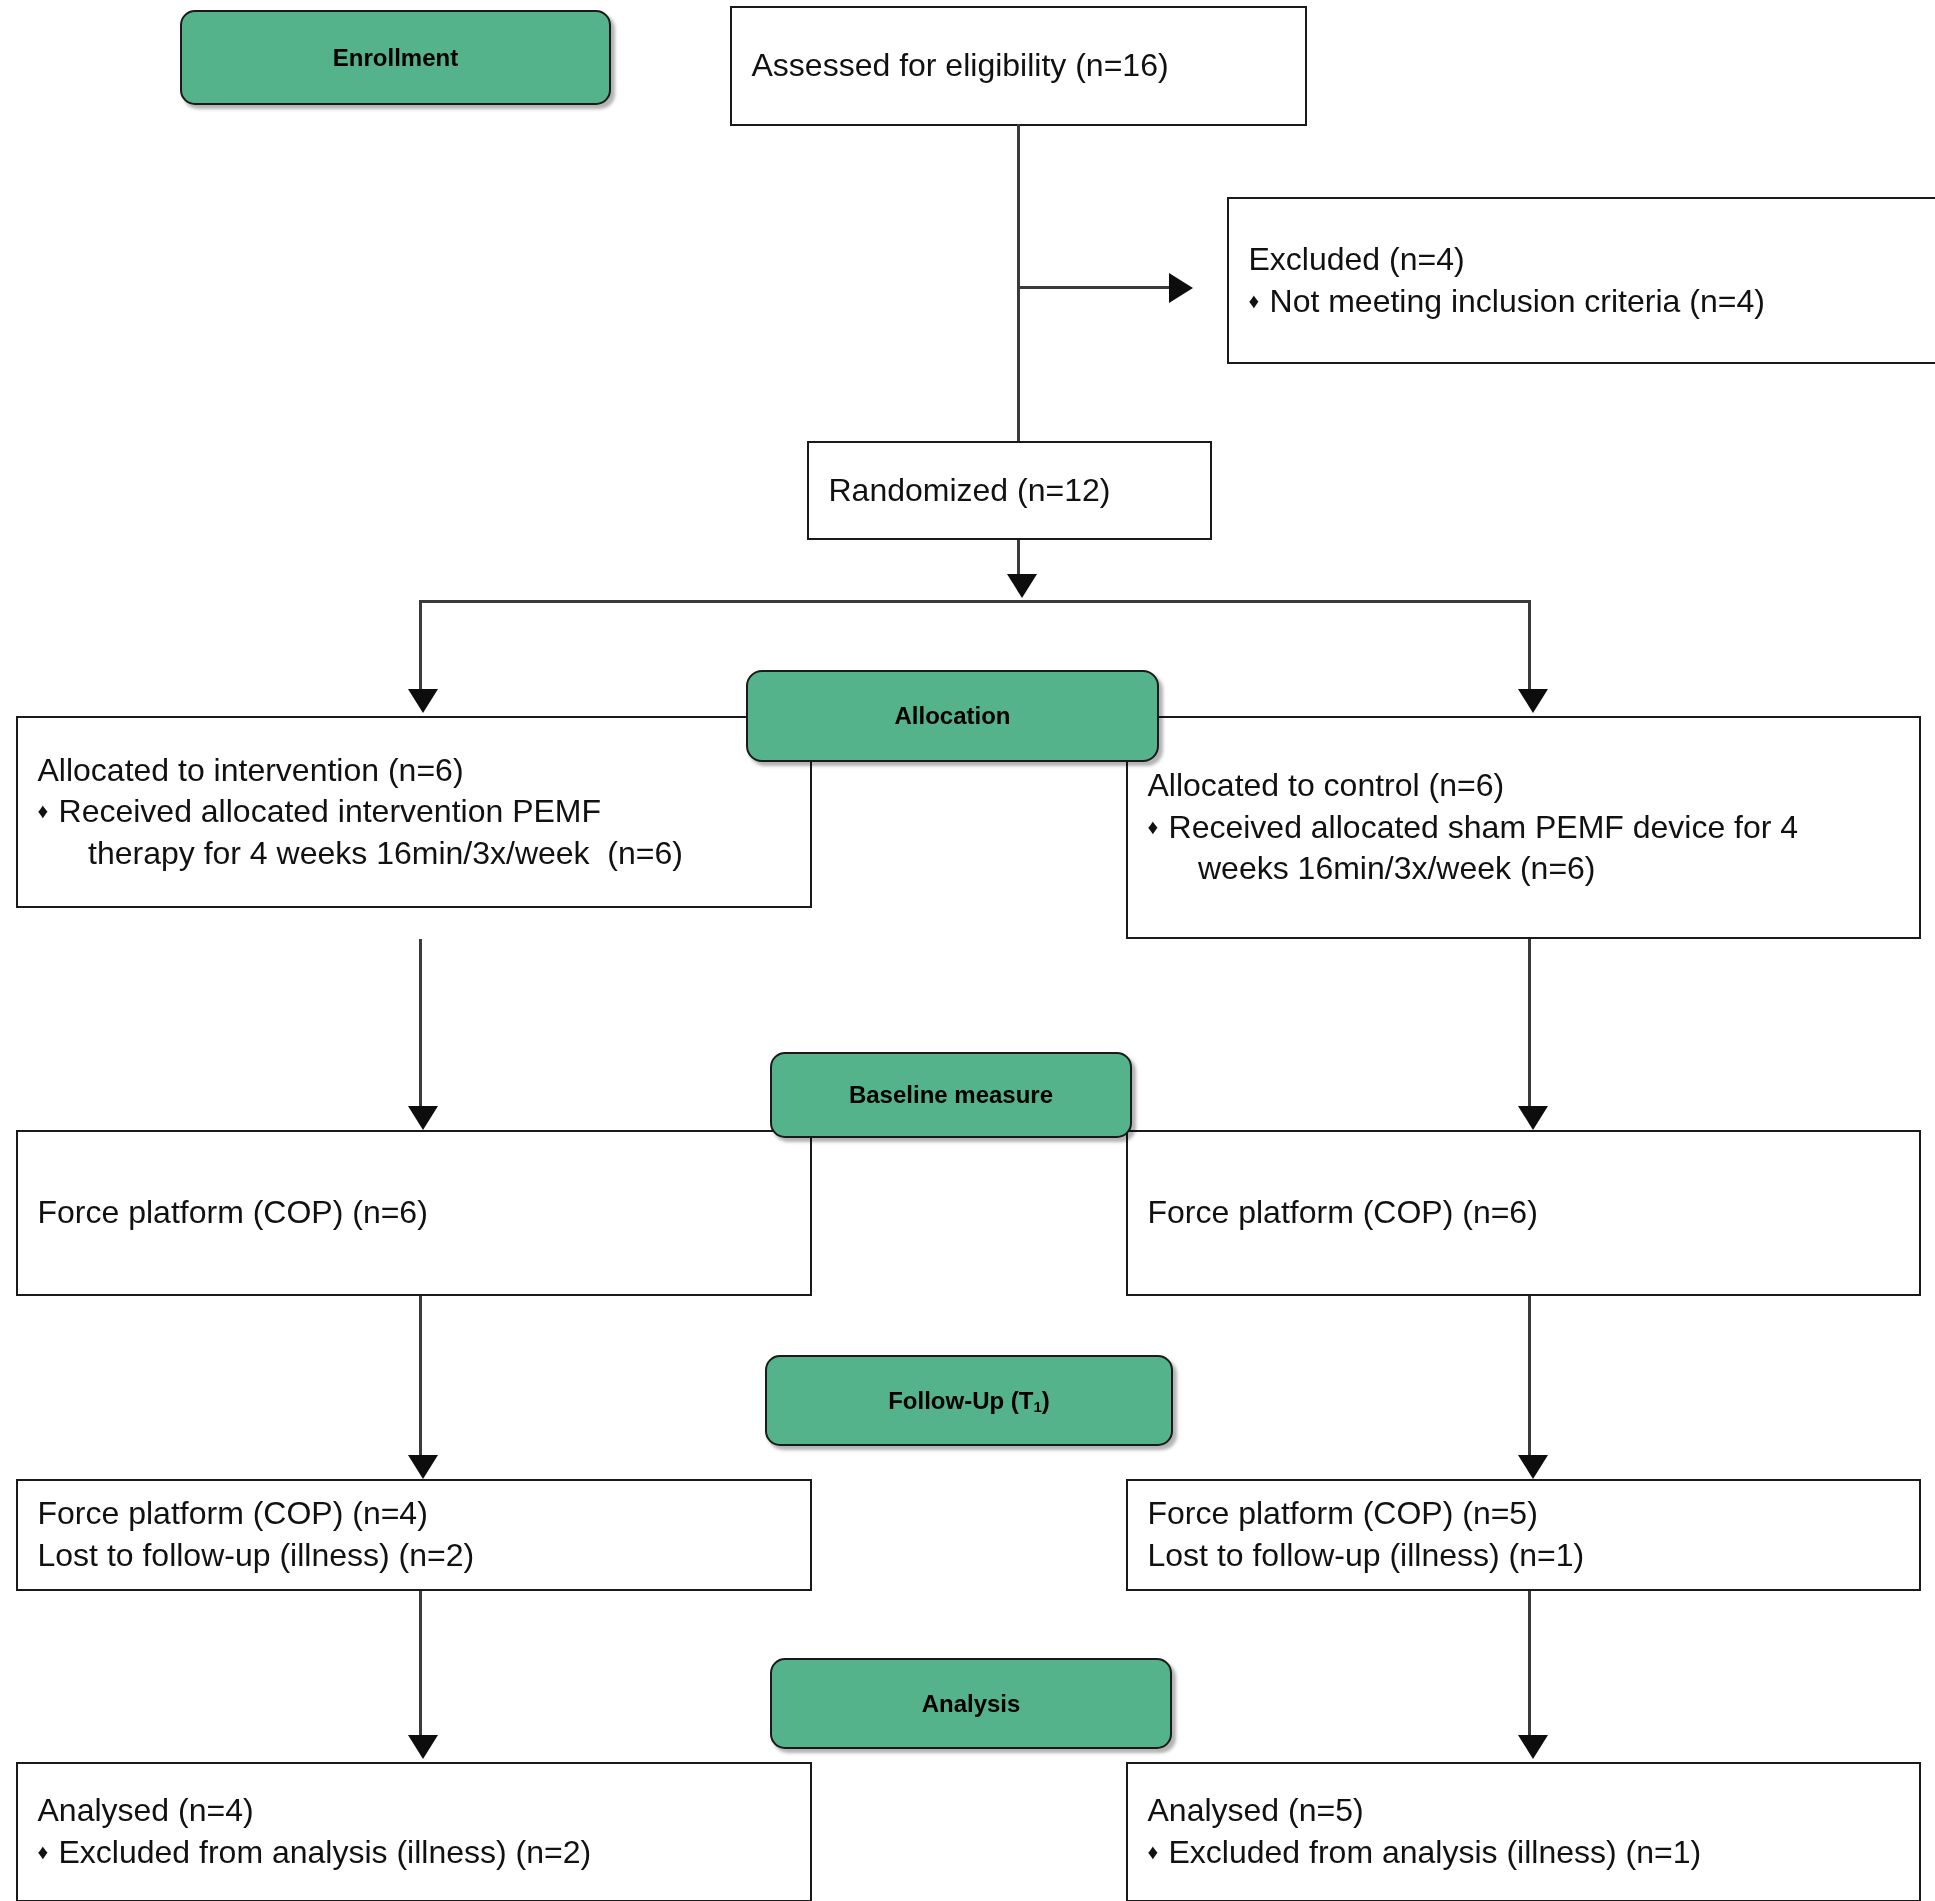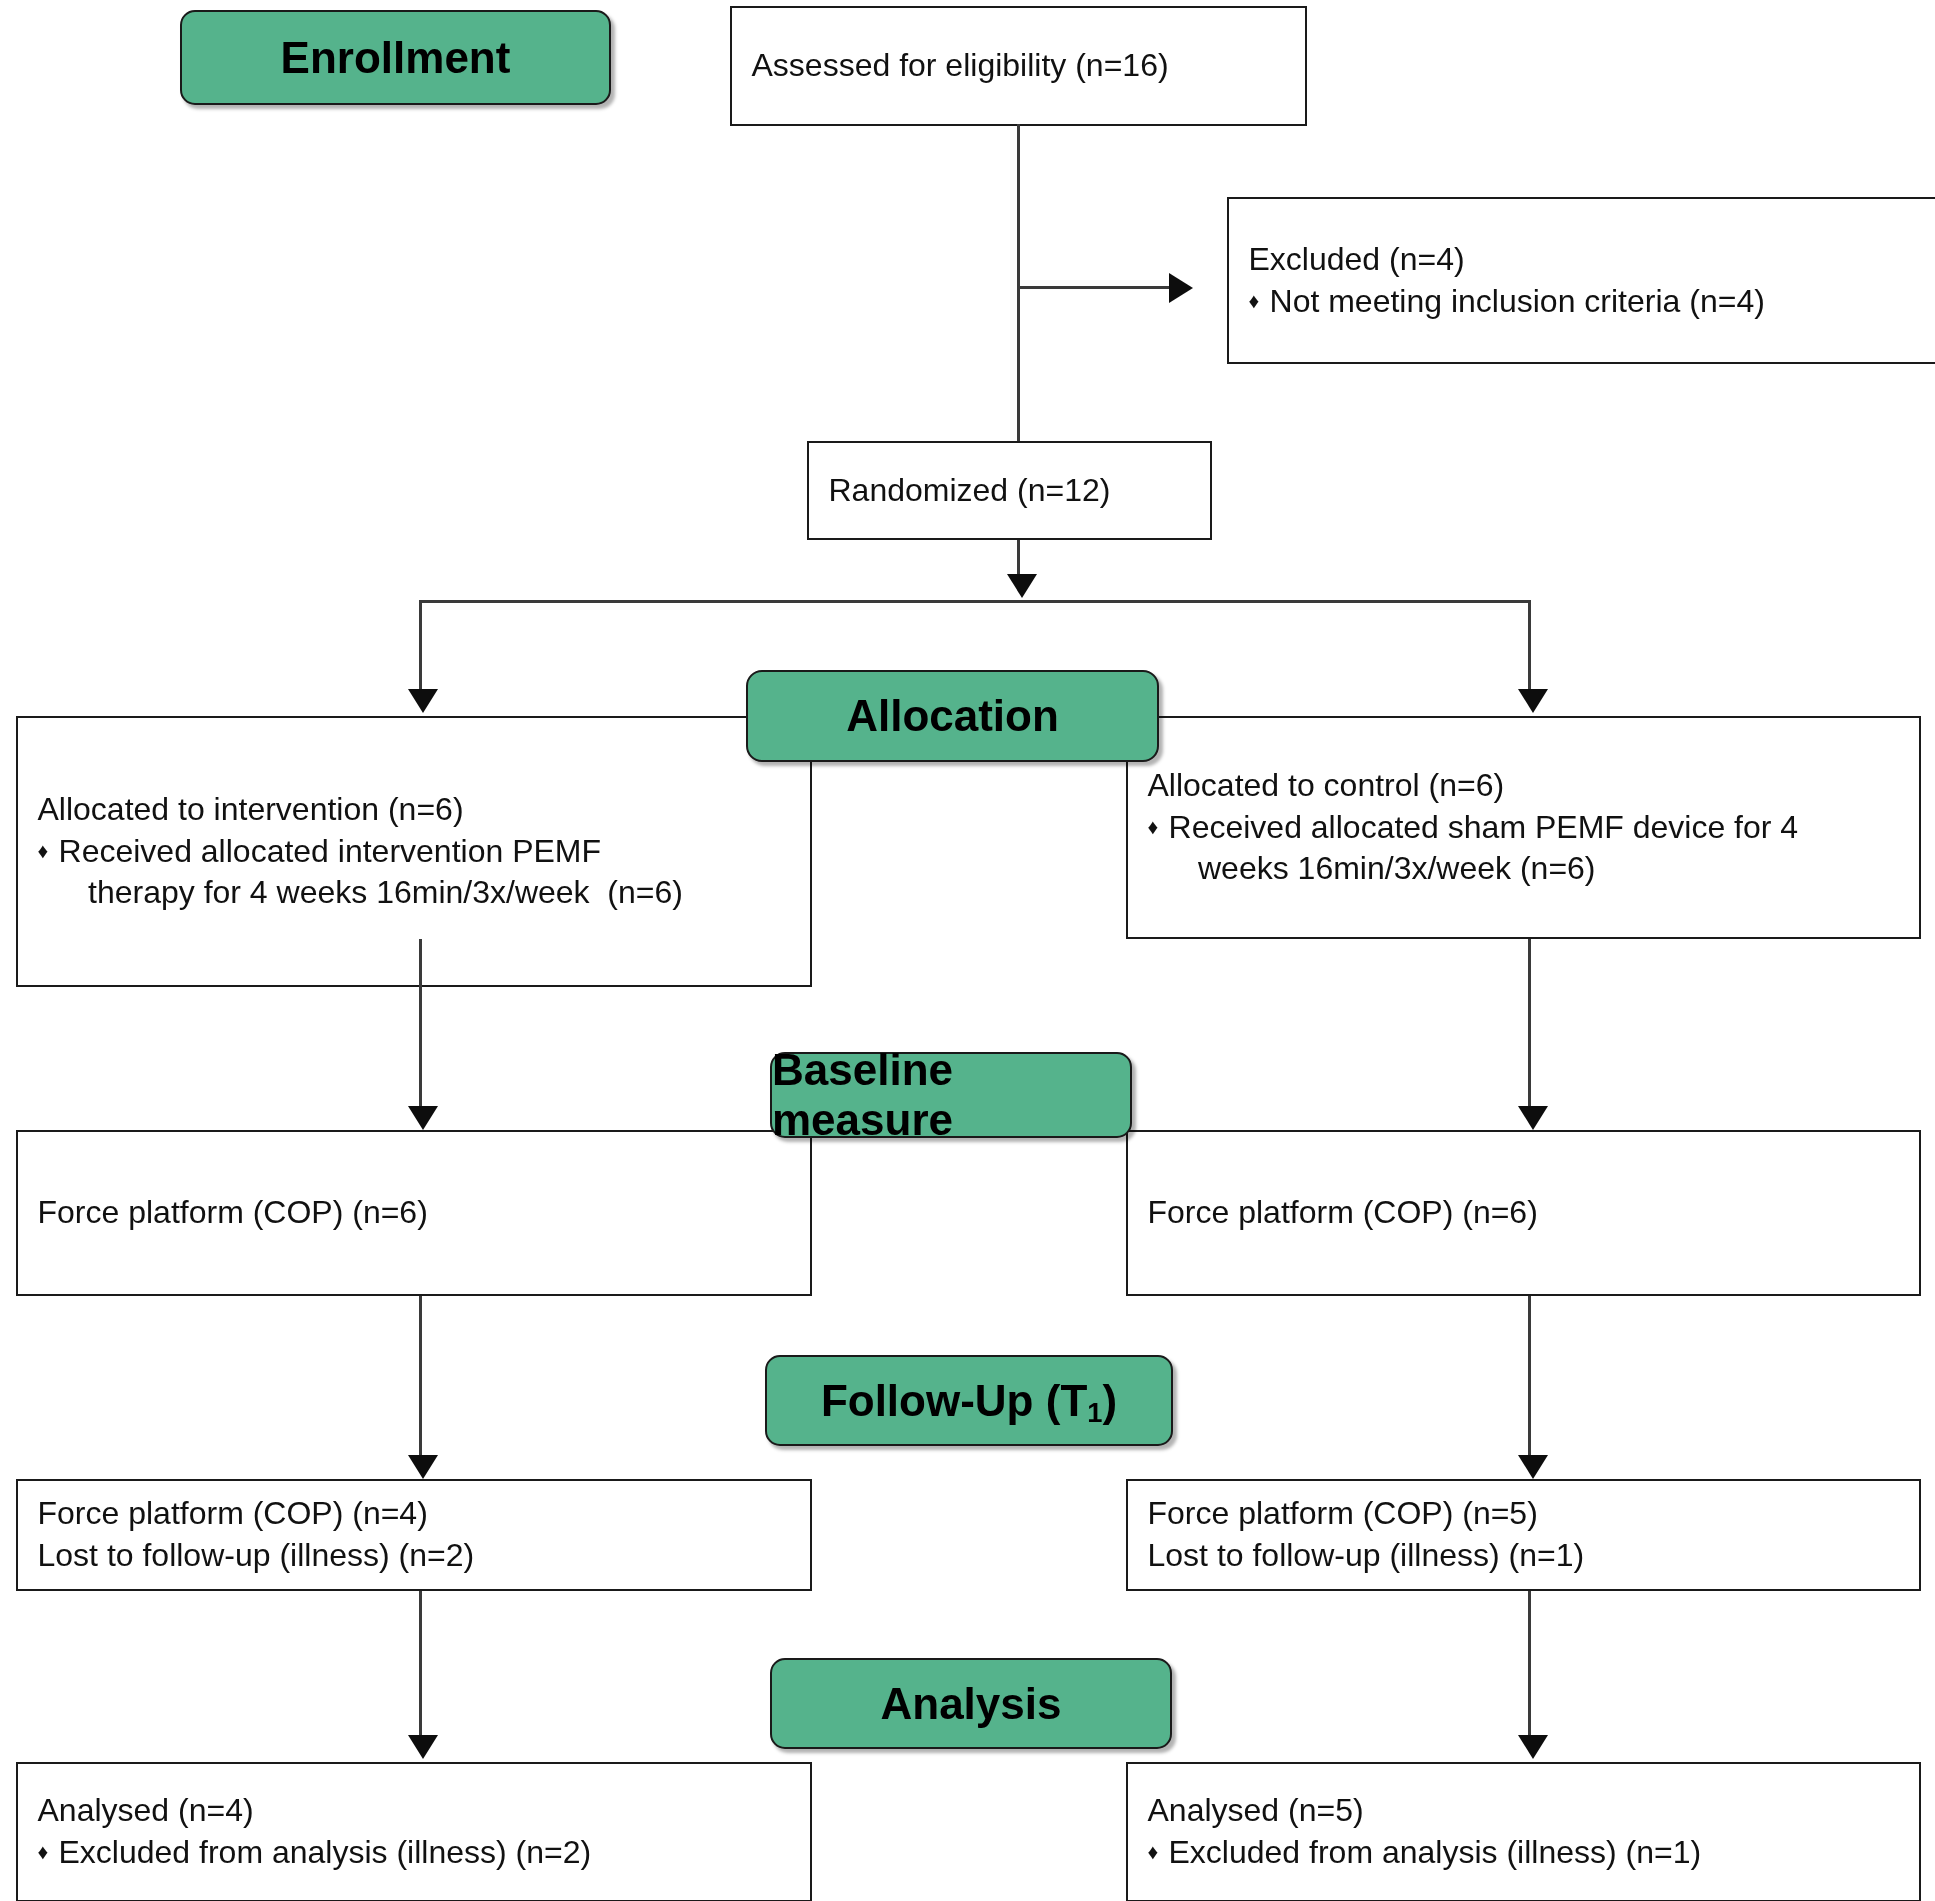--- a/index.html
+++ b/index.html
@@ -55,21 +55,21 @@
   .stage {
     position: absolute;
     box-sizing: border-box;
     background: #55B38C;
     border: 2.9px solid #1a1a1a;
     border-radius: 15px;
     display: flex;
     align-items: center;
     justify-content: center;
     font-weight: bold;
-    font-size: 44px;
+    font-size: 24px;
     color: #000000;
     box-shadow: 3.4px 4px 3.4px rgba(0,0,0,0.30);
     z-index: 5;
   }
   .stage sub {
     font-size: 0.62em;
     vertical-align: baseline;
     position: relative;
     top: 0.22em;
   }
@@ -132,21 +132,21 @@
 
   <div class="vline" style="left:1017px; top:540px; height:38px;"></div>
   <div class="arrow-down" style="left:1007px; top:574px;"></div>
 
   <div class="hline" style="left:419px; top:600px; width:1112px;"></div>
   <div class="vline" style="left:419px; top:600px; height:89px;"></div>
   <div class="arrow-down" style="left:408px; top:689px;"></div>
   <div class="vline" style="left:1528px; top:600px; height:89px;"></div>
   <div class="arrow-down" style="left:1518px; top:689px;"></div>
 
-  <div class="box" style="left:16px; top:716px; width:796px; height:271px;">
+  <div class="box" style="left:16px; top:716px; width:796px; height:192px;">
     <div class="line">Allocated to intervention (n=6)</div>
     <div class="line bullet">
       <span class="dia">♦</span>
       <span class="btxt">Received allocated intervention PEMF</span>
     </div>
     <div class="line hang">therapy for 4 weeks 16min/3x/week  (n=6)</div>
   </div>
 
   <div class="box" style="left:1126px; top:716px; width:795px; height:223px;">
     <div class="line">Allocated to control (n=6)</div>

